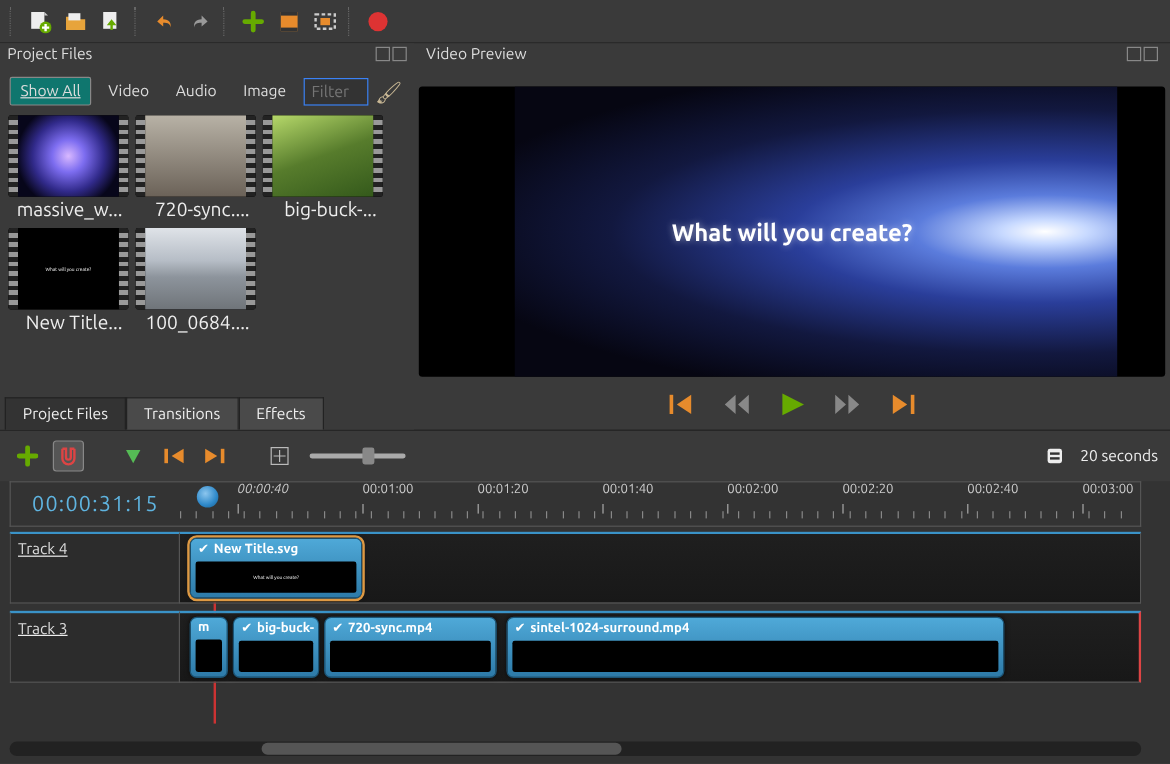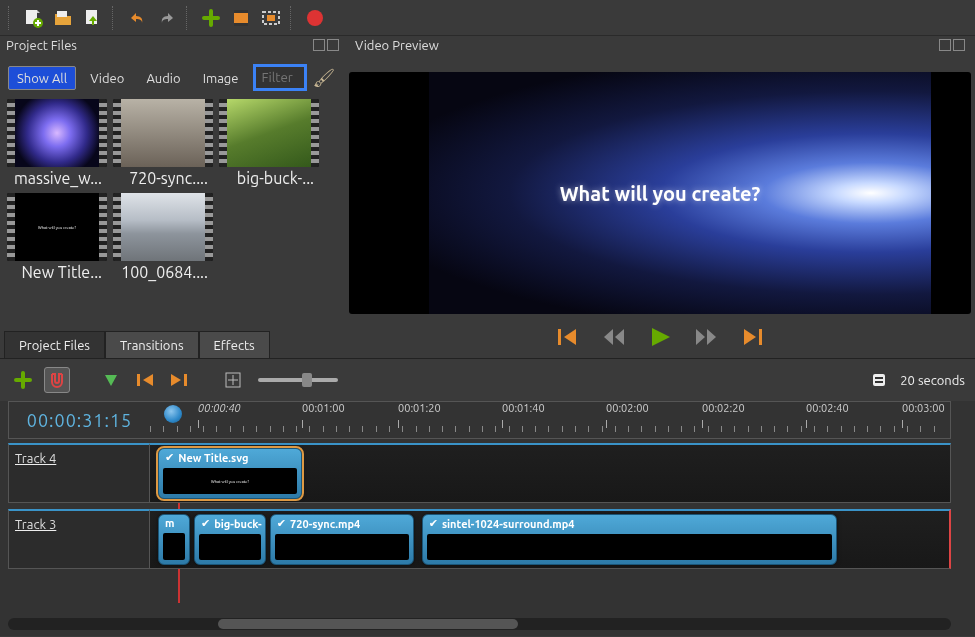--- a/index.html
+++ b/index.html
@@ -13,22 +13,22 @@
 
   
   .upper { display:flex; height:322px; }
   .panel-title { display:flex; justify-content:space-between; align-items:center; padding:2px 6px; font-size:13px; color:#ddd;}
   .panel-title .winicons { display:flex; gap:2px;}
   .winicon { width:12px;height:12px; border:1px solid #888;}
 
   .left-panel { width:345px; display:flex; flex-direction:column; background:#3a3a3a;}
   .filter-row { display:flex; align-items:center; gap:6px; padding:10px 8px 8px 8px;}
   .filter-row .tab { padding:4px 8px; color:#ddd; cursor:pointer;}
-  .filter-row .tab.active { background:#1d4ed8; border:1px solid #888; border-radius:2px;}
-  .filter-row input { background:#333; border:3px solid #3b82f6; color:#ccc; padding:3px 6px; width:54px;}
+  .filter-row .tab.active { background:#0f766e; border:1px solid #888; border-radius:2px;text-decoration:underline;}
+  .filter-row input { background:#333; border:1px solid #3b82f6; color:#ccc; padding:3px 6px; width:54px;}
   .broom { font-size:18px; color:#c9b895; cursor:pointer;}
 
   .file-grid { display:grid; grid-template-columns:repeat(3, 102px); gap:4px; padding:0 6px; }
   .file-item { display:flex; flex-direction:column; align-items:center; cursor:pointer;}
   .file-item .thumb { width:100px; height:68px; background:#000; border-radius:2px; position:relative; overflow:hidden;}
   .filmstrip-l,.filmstrip-r{position:absolute;top:0;bottom:0;width:8px;background:repeating-linear-gradient(#222 0 4px,#999 4px 8px);}
   .filmstrip-l{left:0}.filmstrip-r{right:0}
   .thumb .inner{position:absolute;left:8px;right:8px;top:0;bottom:0;}
   .file-item .label{ width:96px; text-align:right; font-size:16px; padding:2px 3px; overflow:hidden; white-space:nowrap; text-overflow:ellipsis;}
   .file-item.selected .label{ background:#2d7fb8; color:#fff; border-radius:2px;}

